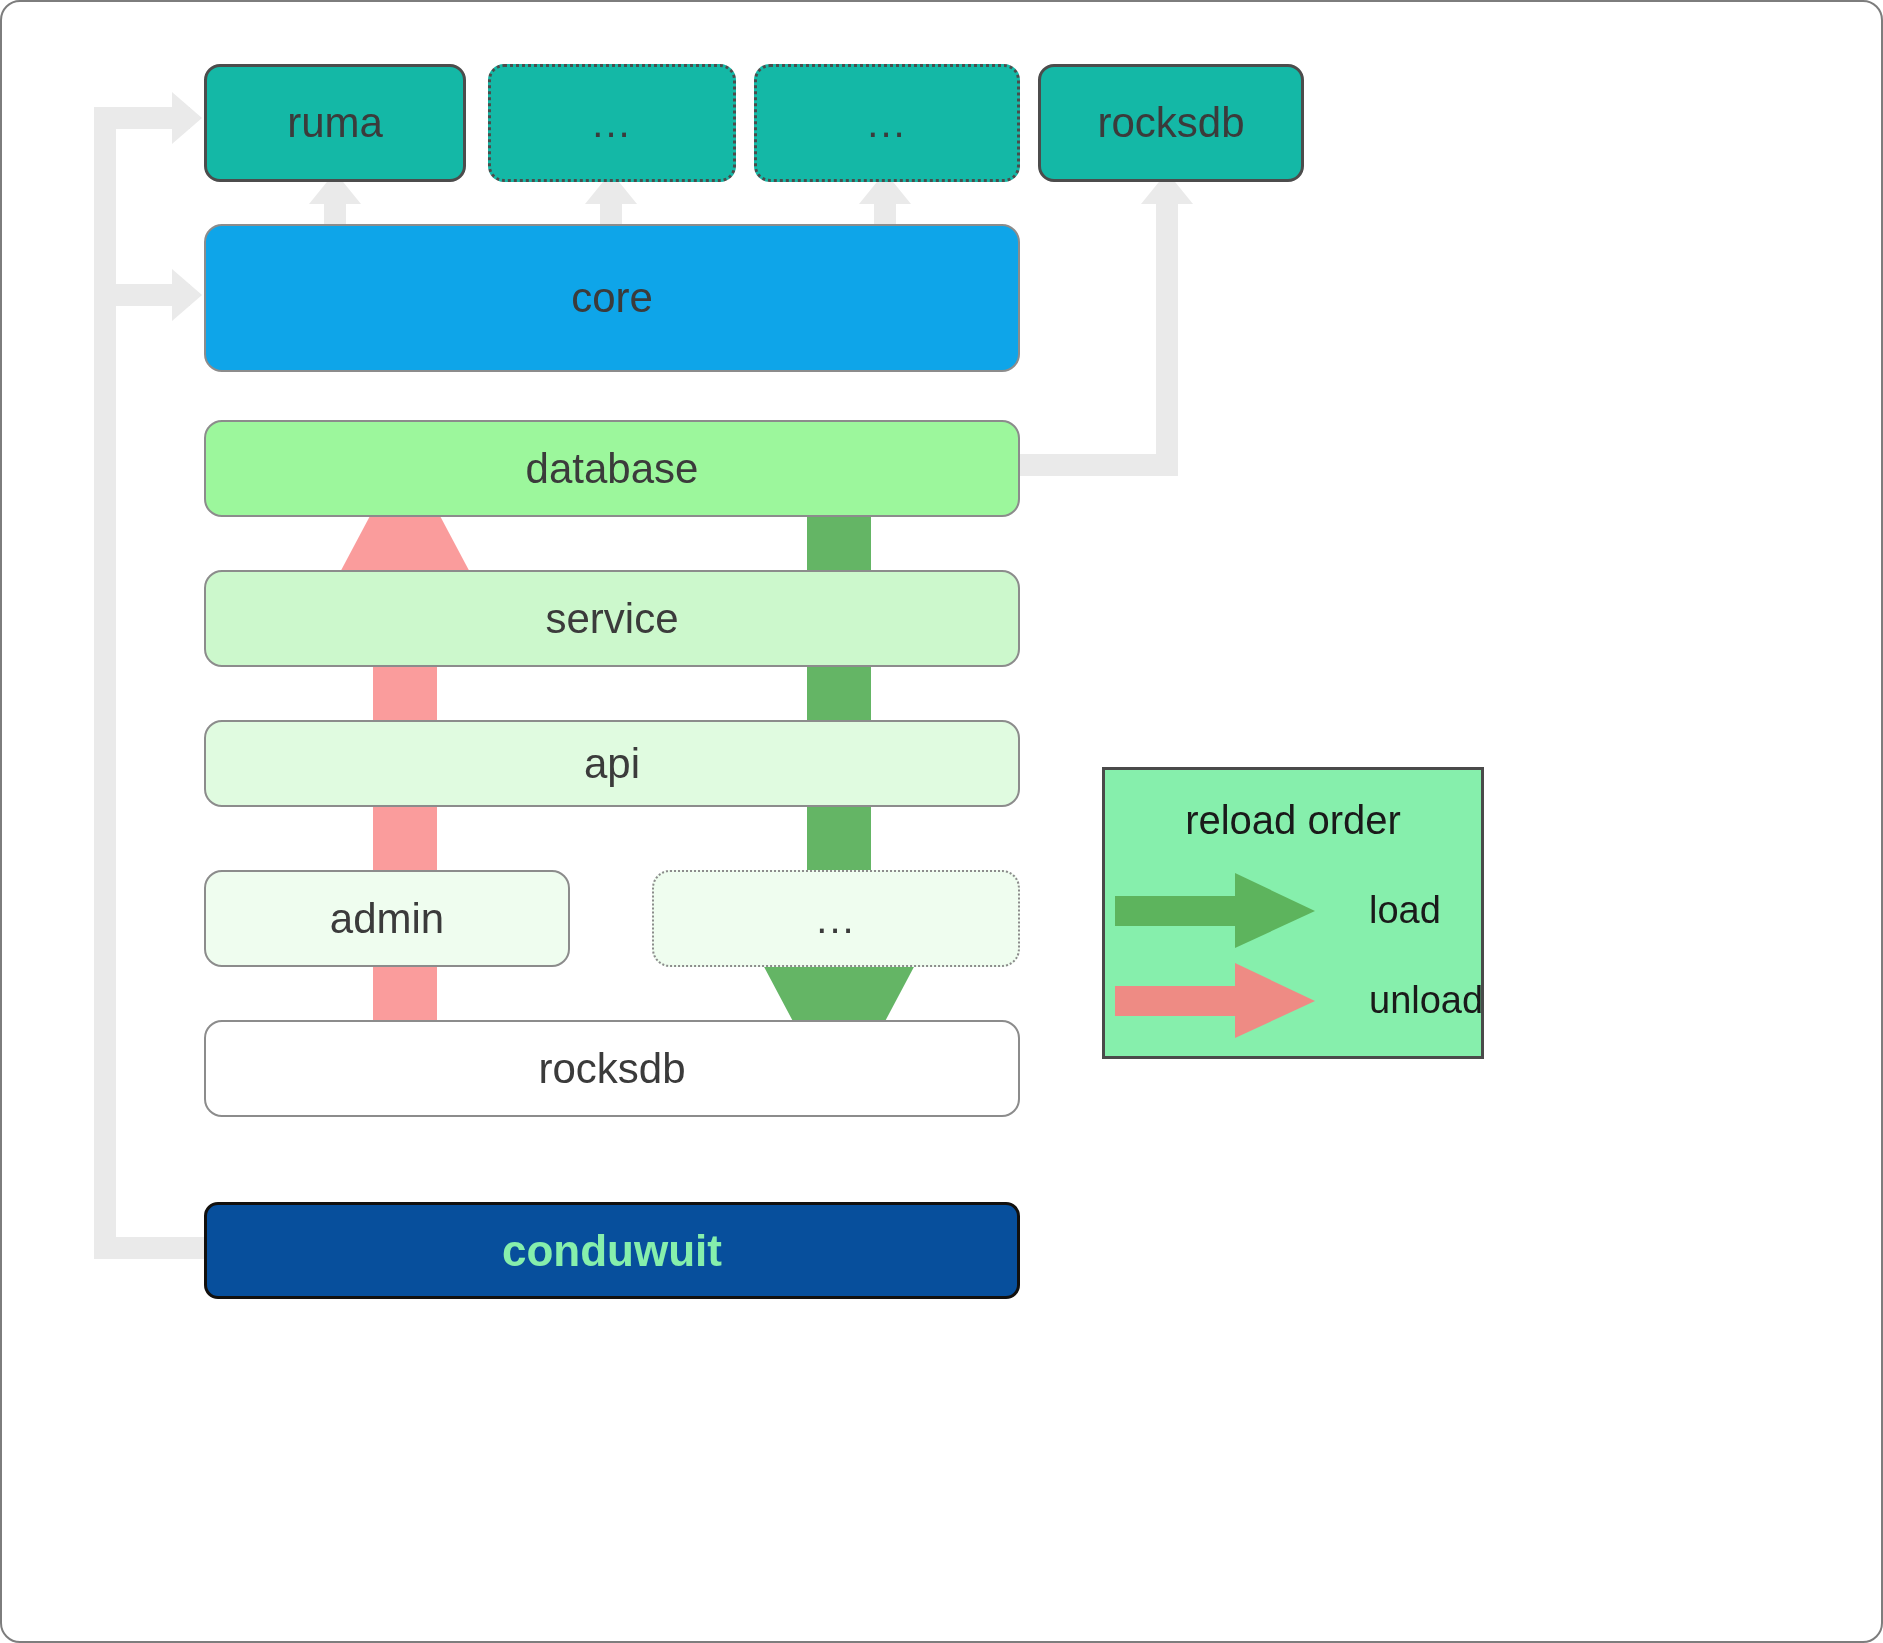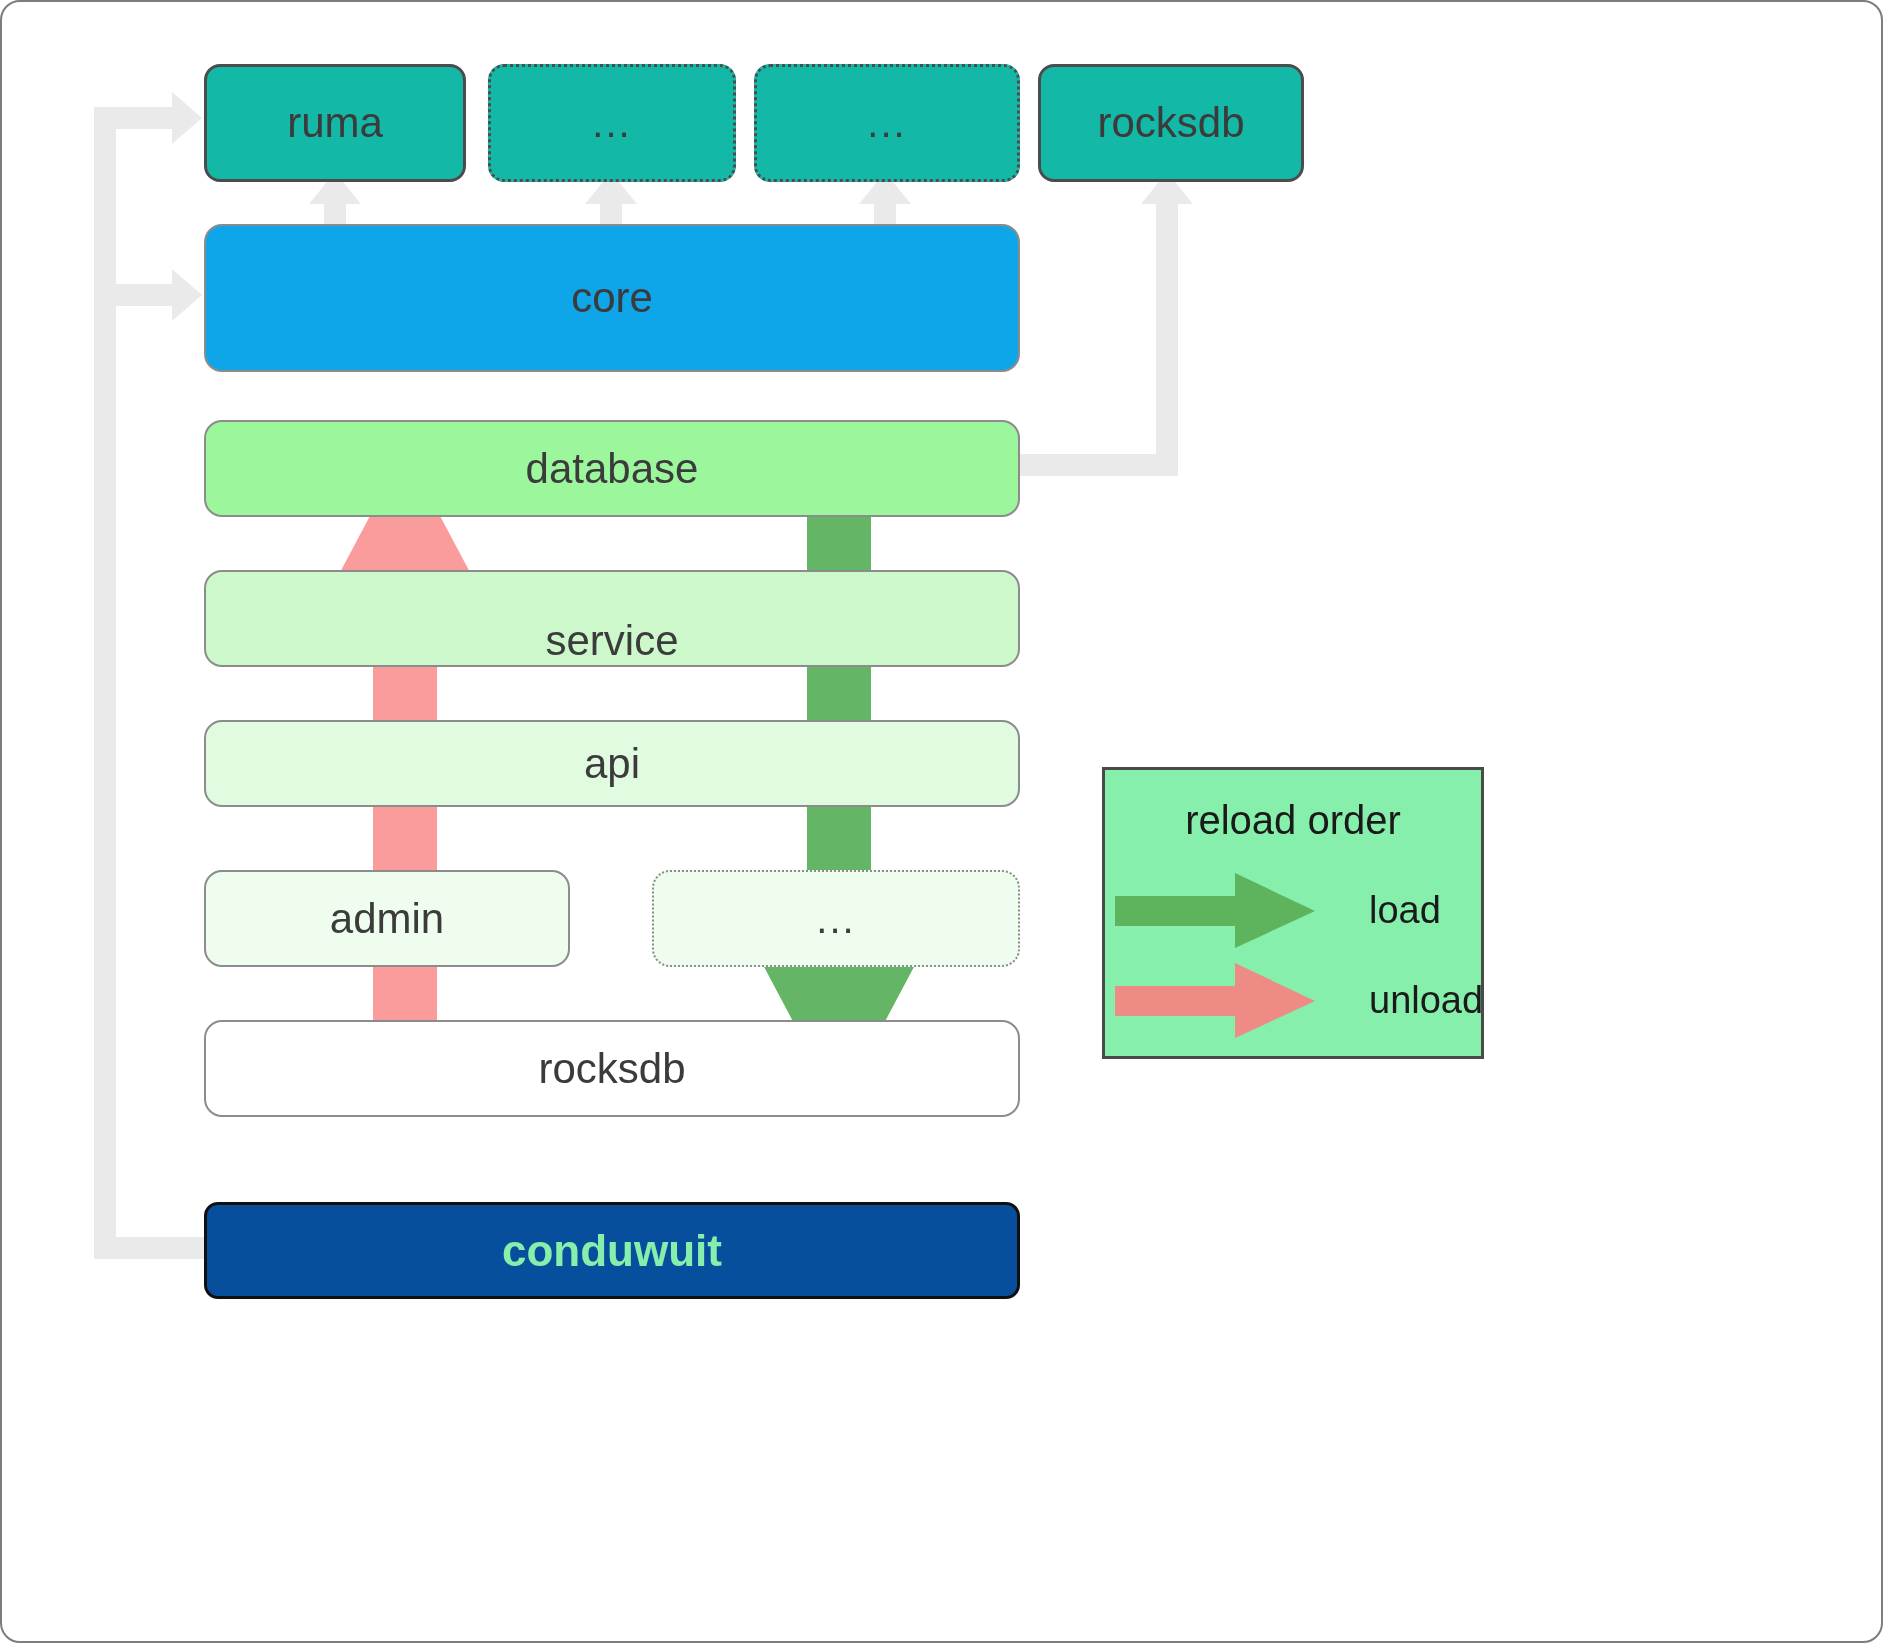--- a/index.html
+++ b/index.html
@@ -36,21 +36,21 @@
   
   .layer{
     height:145px;
     border:2px solid #8c8c8c;
     border-radius:18px;
     font-size:42px;
   }
   .layer.dotted{border:2px dotted #8c8c8c;}
   .layer-core{background:#0ea5e9;}
   .layer-database{background:#9cf79c;}
-  .layer-service{background:#ccf8cc;align-items:flex-end;}
+  .layer-service{background:#ccf8cc;}
   .layer-api{background:#e0fbe0;}
   .layer-admin{background:#effdef;align-items:center;}
   .layer-ellipsis{background:#effdef;}
   .layer-router{background:#ffffff;}
 
   .root-node{
     height:110px;
     background:#074f9c;
     border:3px solid #12100e;
     border-radius:14px;

